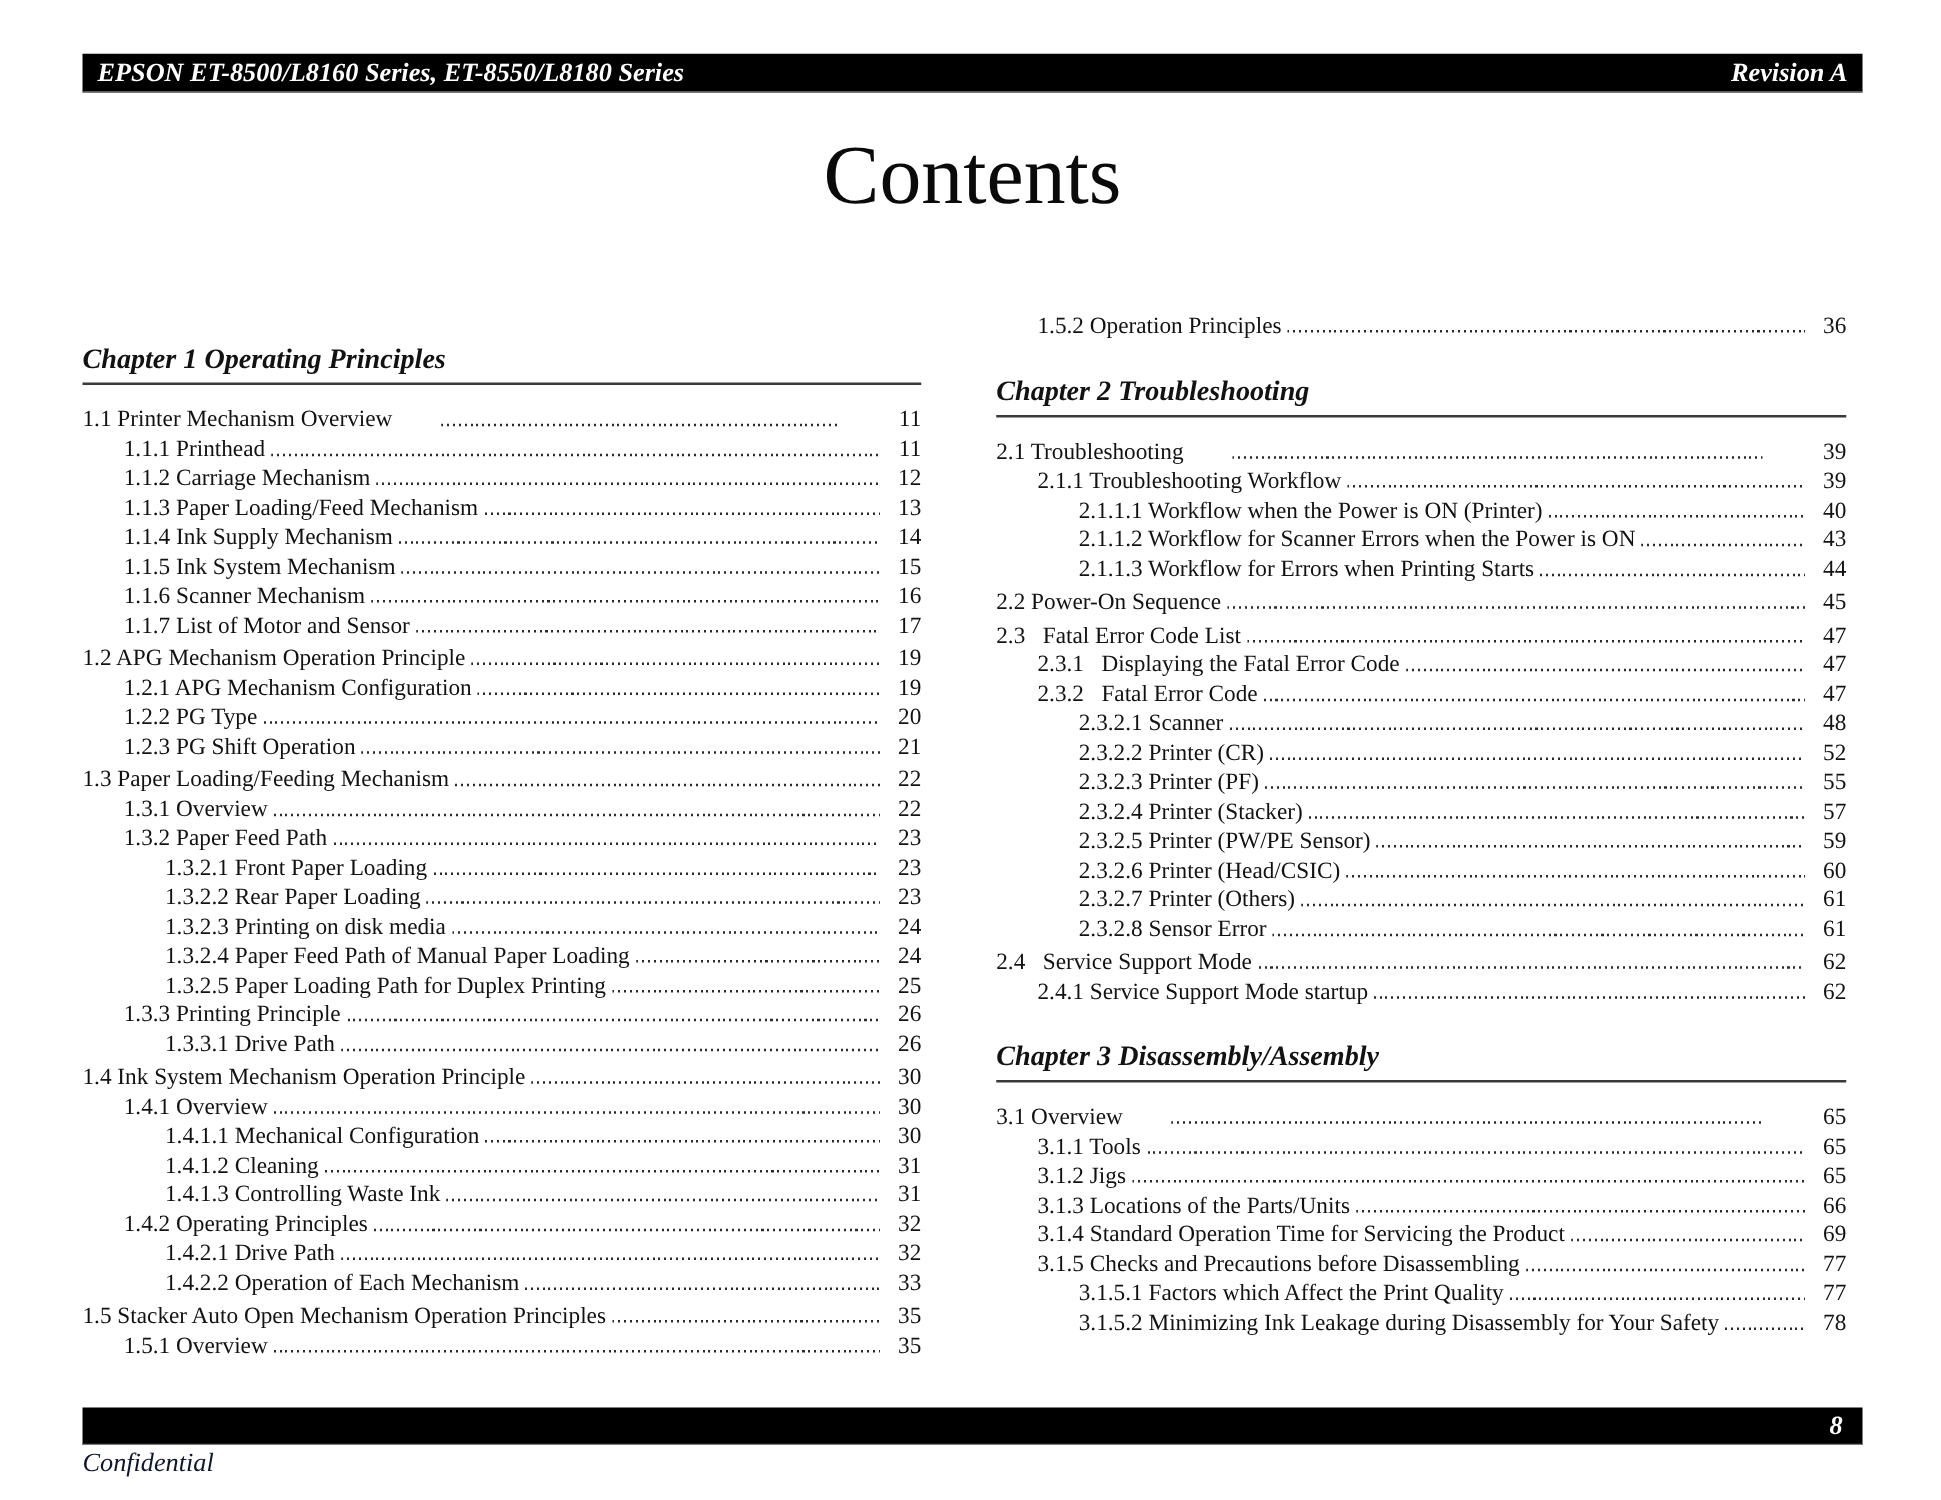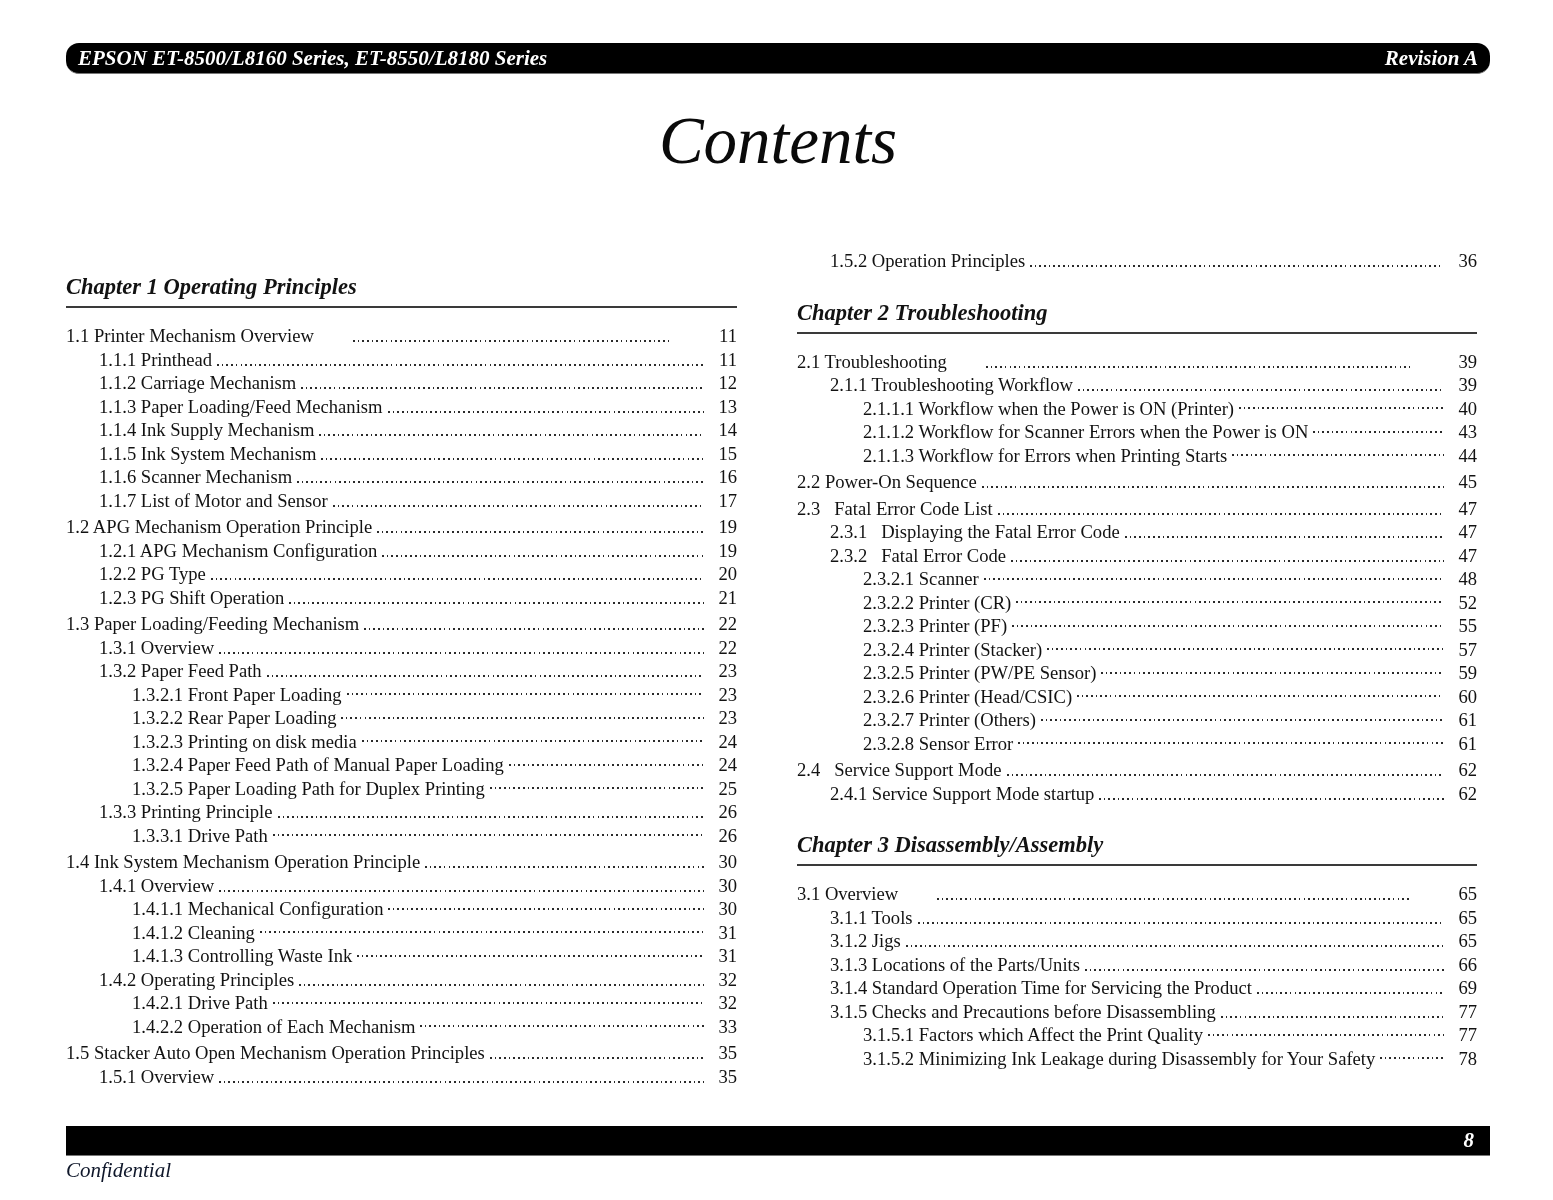--- a/index.html
+++ b/index.html
@@ -6,41 +6,40 @@
   body{
     width:1553px;height:1200px;position:relative;background:#ffffff;
     font-family:"Liberation Serif", serif;color:#121212;overflow:hidden;
   }
   .top-bar{
     position:absolute;left:66px;top:43px;width:1424px;height:31px;
     background:var(--bar,#000);color:#fff;display:flex;align-items:center;
     justify-content:space-between;padding:0 12px;box-sizing:border-box;
     font-weight:bold;font-style:italic;font-size:21px;
     border-bottom:1px solid #777;
-    border-radius:13px;
   }
   .doc-title{
     position:absolute;left:66px;top:100px;width:1424px;text-align:center;
-    font-size:67px;line-height:80px;color:#0a0a0a;font-style:italic;
+    font-size:67px;line-height:80px;color:#0a0a0a;
   }
   .toc-column{position:absolute;top:249px;}
   .col-left{left:66px;width:671px;}
   .col-right{left:797px;width:680px;}
   .chapter-heading{
     font-size:22.5px;line-height:27px;font-weight:bold;font-style:italic;
     padding-bottom:6px;border-bottom:2px solid #3a3a3a;margin-bottom:9px;margin-top:24px;
   }
   .chapter-heading:not(:first-child){margin-top:26px;}
   .toc-entry{
     display:flex;align-items:baseline;font-size:18.6px;line-height:23.5px;
   }
   .toc-entry.lv1:not(.chapter-heading + .toc-entry){margin-top:3px;}
   .chapter-heading + .toc-entry{margin-top:16px;gap:34px;}
   .toc-entry.lv2{padding-left:33px;}
-  .toc-entry.lv3{padding-left:66px;align-items:center;}
+  .toc-entry.lv3{padding-left:66px;}
   .toc-title{white-space:pre;}
   .toc-dots{
     flex:1;height:2px;margin:0 7px 0 5px;min-width:12px;
     background-image:repeating-linear-gradient(to right,#2a2a2a 0 1.6px,transparent 1.6px 4.7px);
   }
   .toc-page{min-width:26px;text-align:right;white-space:pre;}
   .bottom-bar{
     position:absolute;left:66px;top:1126px;width:1424px;height:30px;
     background:var(--bar,#000);color:#fff;display:flex;align-items:center;
     justify-content:flex-end;padding-right:16px;box-sizing:border-box;

